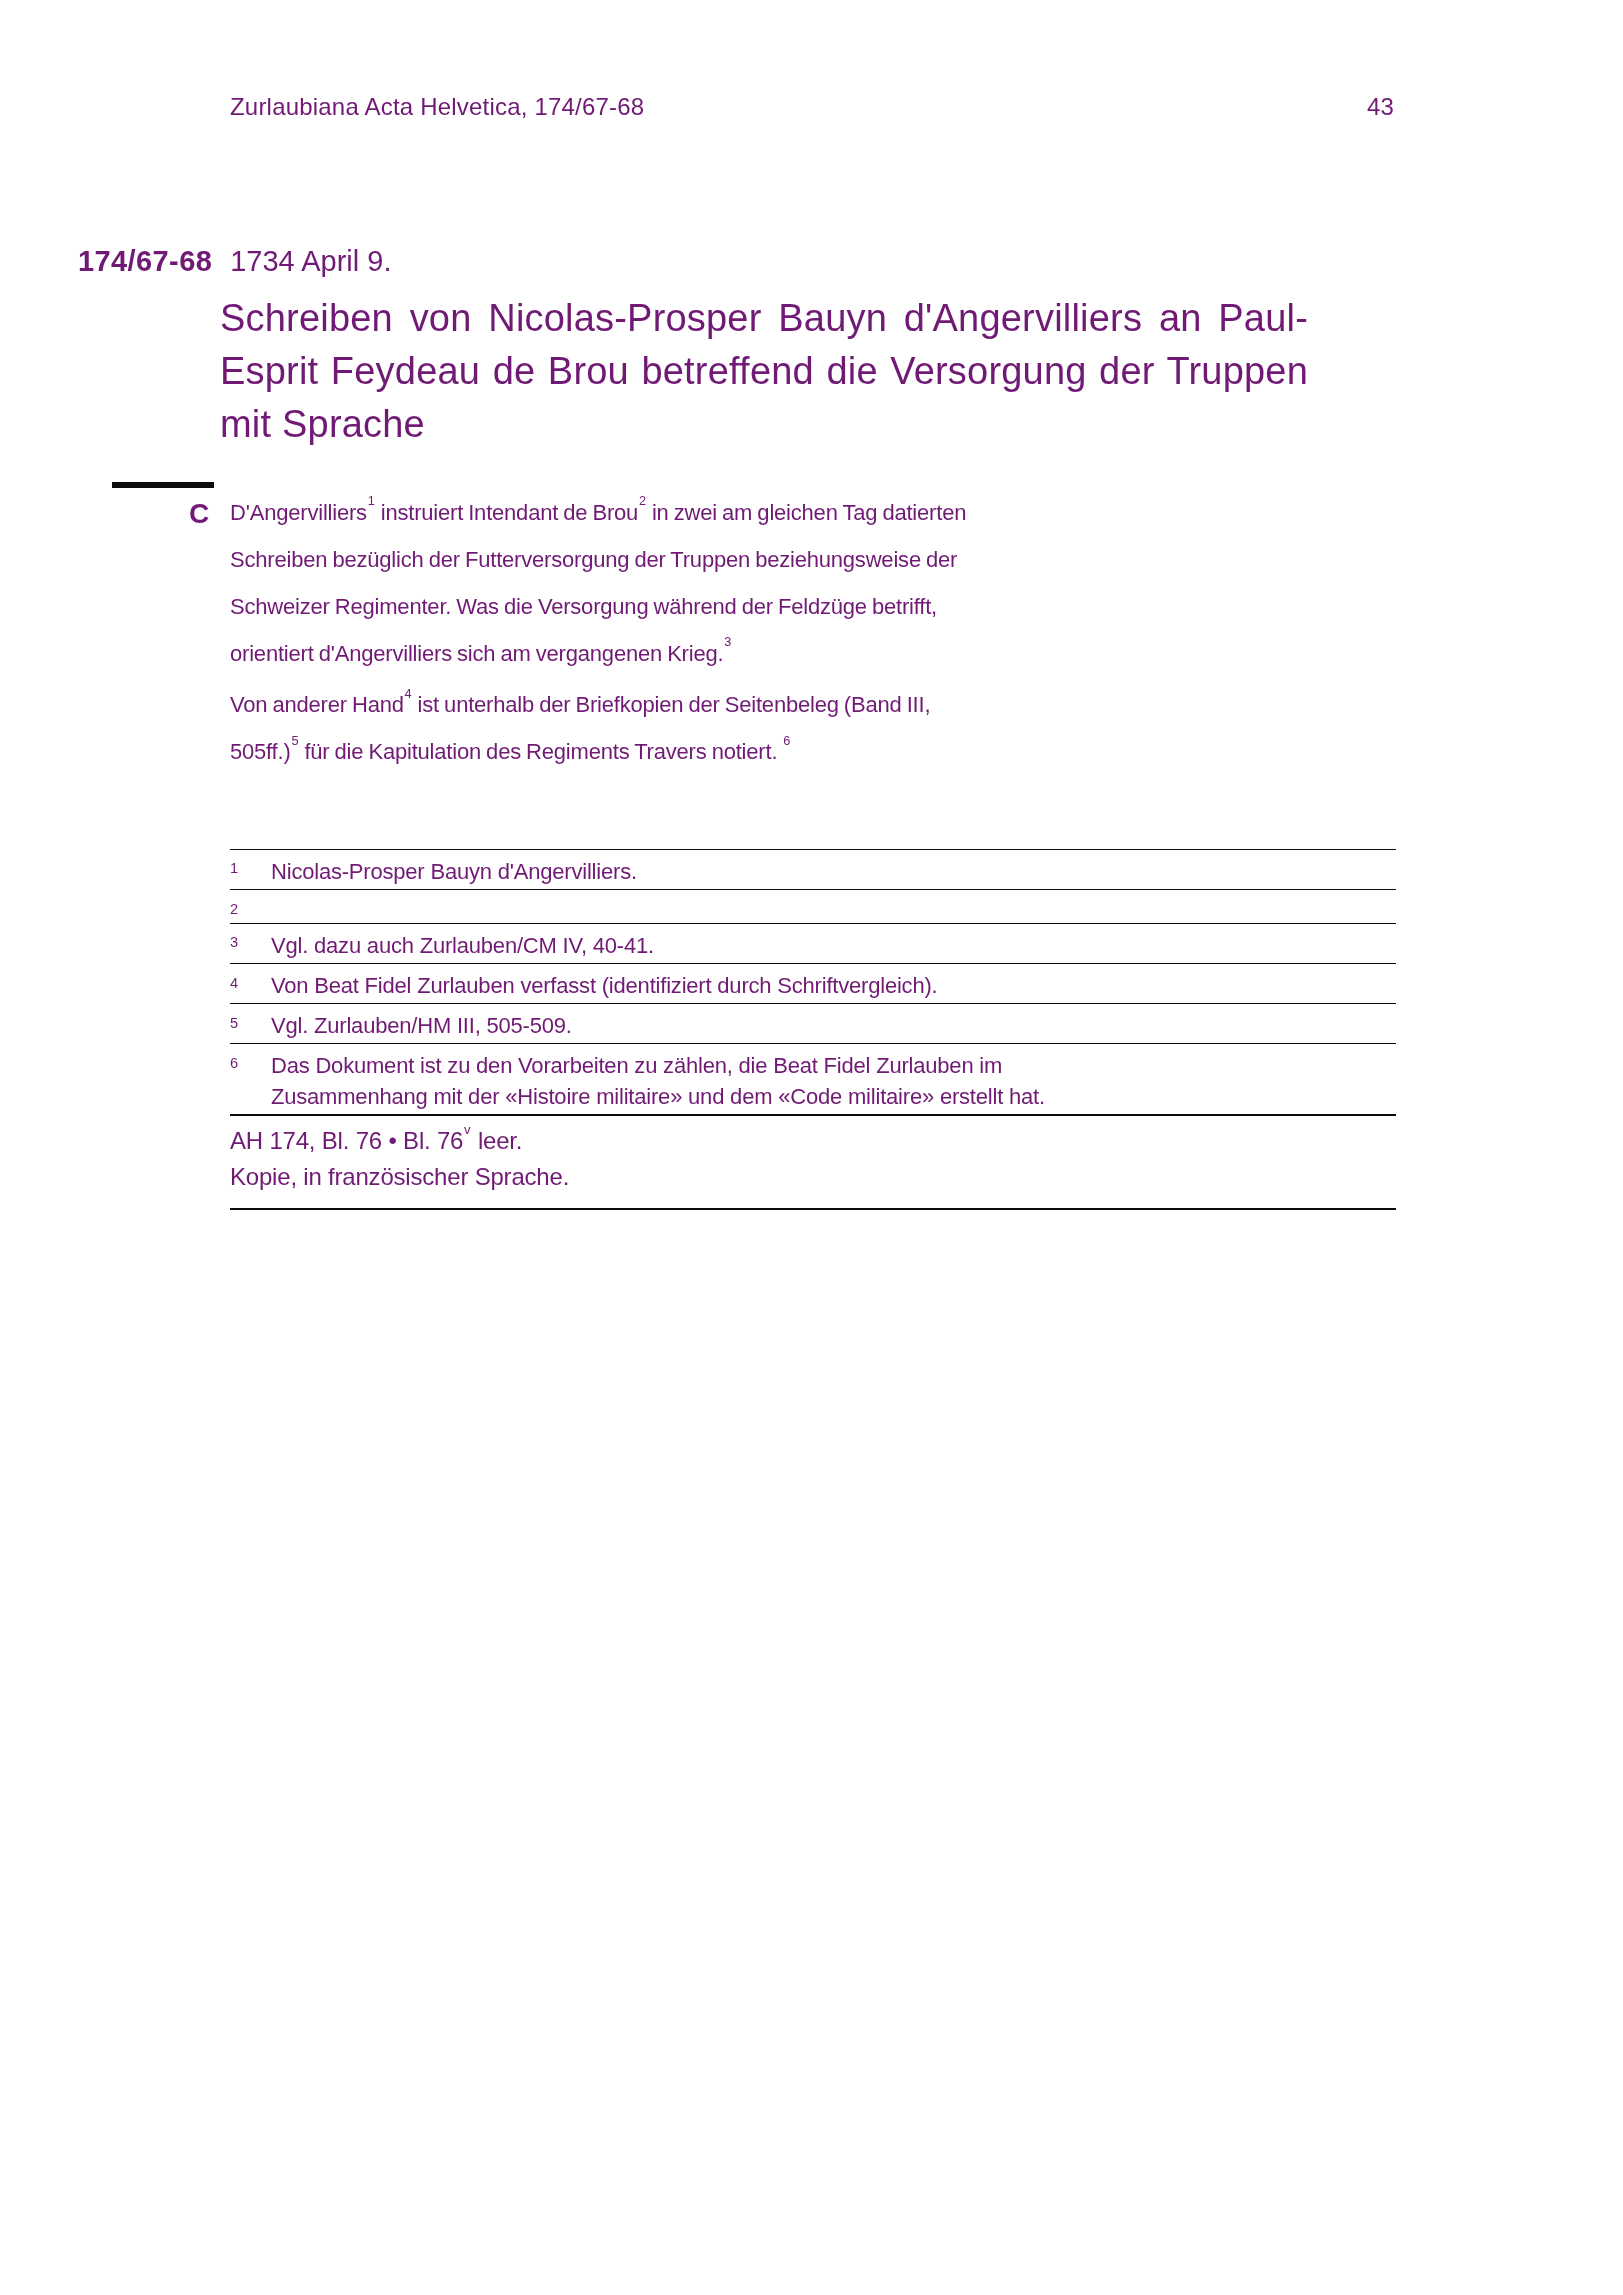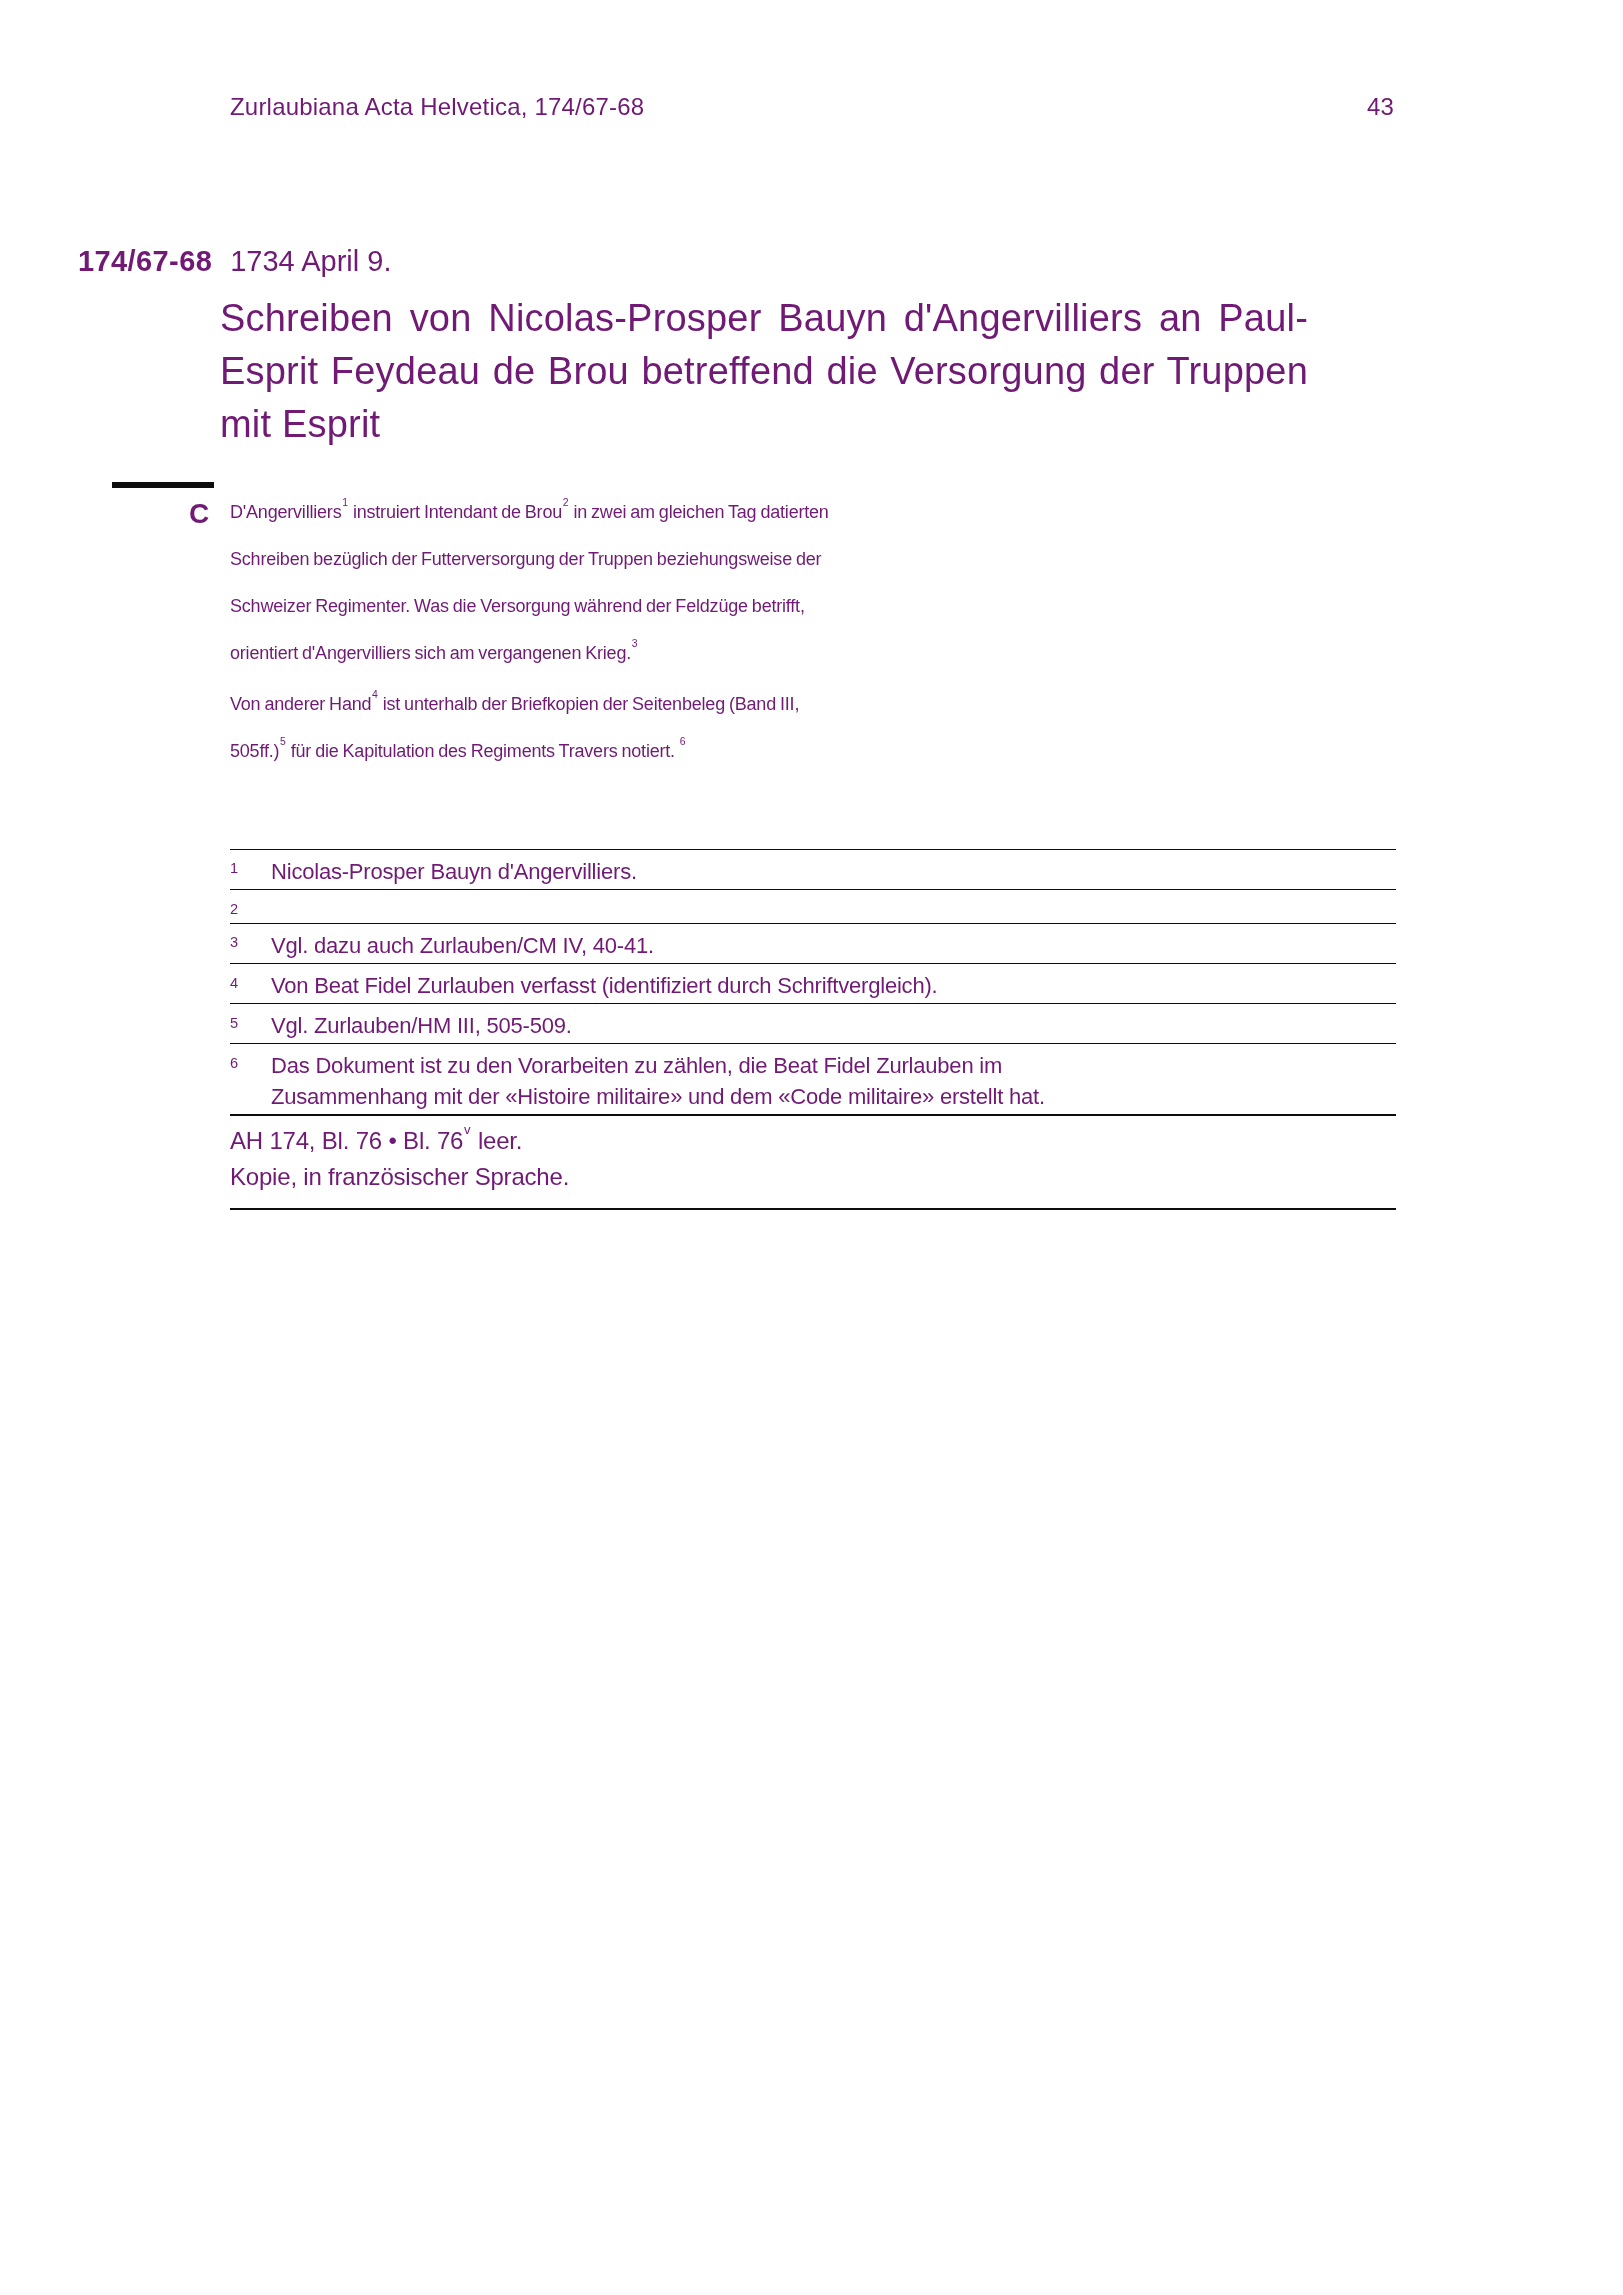--- a/index.html
+++ b/index.html
@@ -57,21 +57,21 @@
   .regest-marker {
     position: absolute;
     left: 189px; top: 16px;
     font-size: 28px;
     font-weight: bold;
   }
   .regest-paragraphs {
     margin-left: 230px;
     padding-top: 6.5px;
     width: 1153px;
-    font-size: 18px;
+    font-size: 22px;
     line-height: 47px;
     letter-spacing: -0.2px;
     word-spacing: -0.8px;
   }
   .regest-paragraph + .regest-paragraph { margin-top: 4.9px; }
   .body-line { white-space: nowrap; }
 
   sup.ref {
     font-size: 0.58em;
     line-height: 0;
@@ -120,21 +120,21 @@
     <span>43</span>
   </header>
 
   <div class="entry-heading">
     <span class="entry-id">174/67-68</span><span class="entry-date">1734 April 9.</span>
   </div>
 
   <div class="title-block">
     <div class="title-line">Schreiben von Nicolas-Prosper Bauyn d'Angervilliers an Paul-</div>
     <div class="title-line">Esprit Feydeau de Brou betreffend die Versorgung der Truppen</div>
-    <div class="title-line last">mit Esprit</div>
+    <div class="title-line last">mit Sprache</div>
   </div>
 
   <section class="regest">
     <div class="section-bar"></div>
     <div class="regest-marker">C</div>
     <div class="regest-paragraphs">
       <div class="regest-paragraph">
           <div class="body-line">D'Angervilliers<sup class="ref">1</sup> instruiert Intendant de Brou<sup class="ref">2</sup> in zwei am gleichen Tag datierten</div>
           <div class="body-line">Schreiben bezüglich der Futterversorgung der Truppen beziehungsweise der</div>
           <div class="body-line">Schweizer Regimenter. Was die Versorgung während der Feldzüge betrifft,</div>

